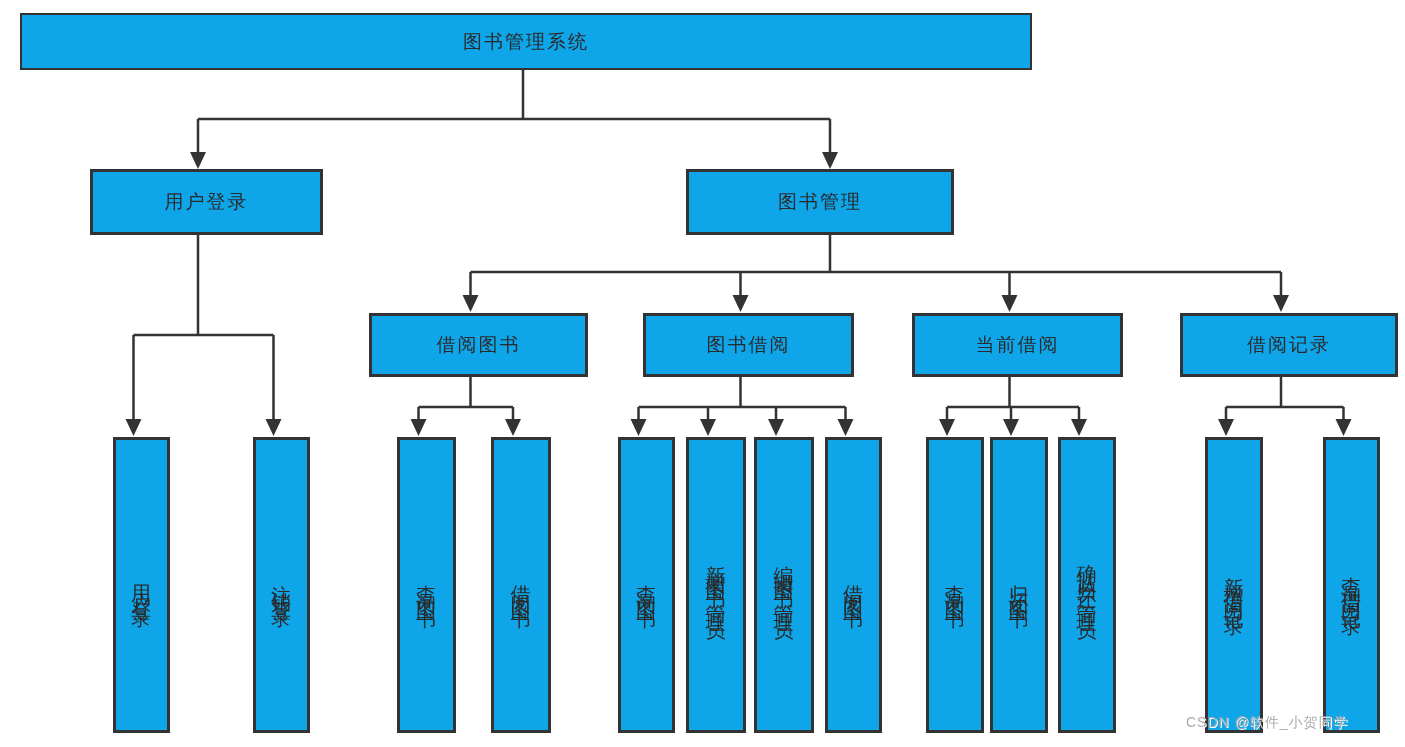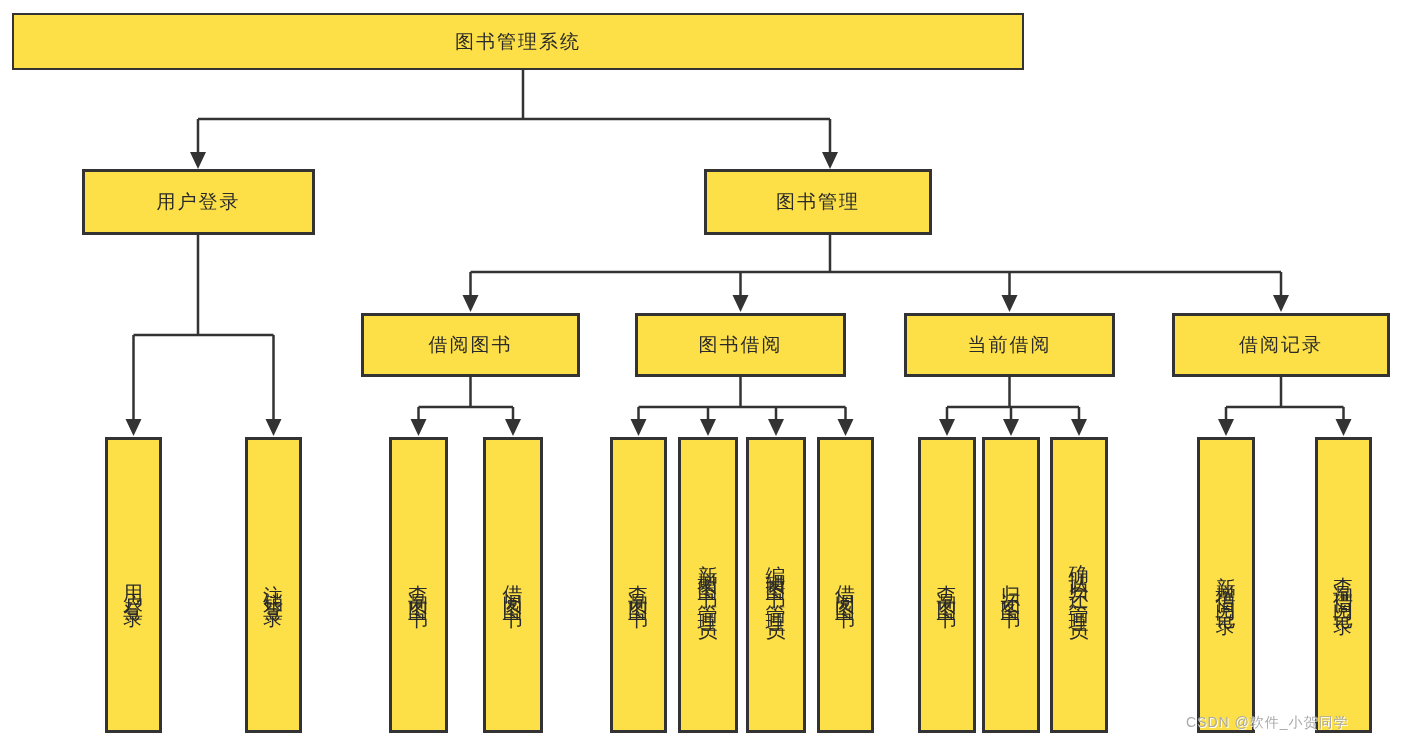--- a/index.html
+++ b/index.html
@@ -17,28 +17,29 @@
   }
   .connector-svg {
     position: absolute;
     left: 0;
     top: 0;
   }
   .box {
     position: absolute;
     box-sizing: border-box;
     border: 3px solid #333333;
-    background: #fde047;
+    background: #0ea5e9;
     display: flex;
     align-items: center;
     justify-content: center;
     color: #2a2a2a;
     font-size: 19px;
     letter-spacing: 2px;
     text-align: center;
+    margin-left: 8px;
   }
   .box--root {
     border-width: 2px;
   }
   .box--v {
     writing-mode: vertical-rl;
     text-orientation: mixed;
     font-size: 20px;
     letter-spacing: 8px;
     line-height: 1;
@@ -90,21 +91,21 @@
         M1003 419 L1019 419 L1011 436 Z
         M1071 419 L1087 419 L1079 436 Z
         M1218 419 L1234 419 L1226 436 Z
         M1335.5 419 L1351.5 419 L1343.5 436 Z"></path>
     </g>
   </svg>
 
   <div class="box box--root" style="left:12px; top:13px; width:1012px; height:57px">图书管理系统</div>
 
   <div class="box" style="left:82px; top:169px; width:233px; height:66px">用户登录</div>
-  <div class="box" style="left:704px; top:169px; width:228px; height:66px">图书管理</div>
+  <div class="box" style="left:678px; top:169px; width:268px; height:66px">图书管理</div>
 
   <div class="box" style="left:361px; top:313px; width:219px; height:64px">借阅图书</div>
   <div class="box" style="left:904px; top:313px; width:211px; height:64px">当前借阅</div>
   <div class="box" style="left:635px; top:313px; width:211px; height:64px">图书借阅</div>
   <div class="box" style="left:1172px; top:313px; width:218px; height:64px">借阅记录</div>
 
   <div class="box box--v" style="left:105px; top:437px; width:57px; height:296px">用户登录</div>
   <div class="box box--v" style="left:245px; top:437px; width:57px; height:296px">注销登录</div>
 
   <div class="box box--v" style="left:389px; top:437px; width:59px; height:296px">查询图书</div>

